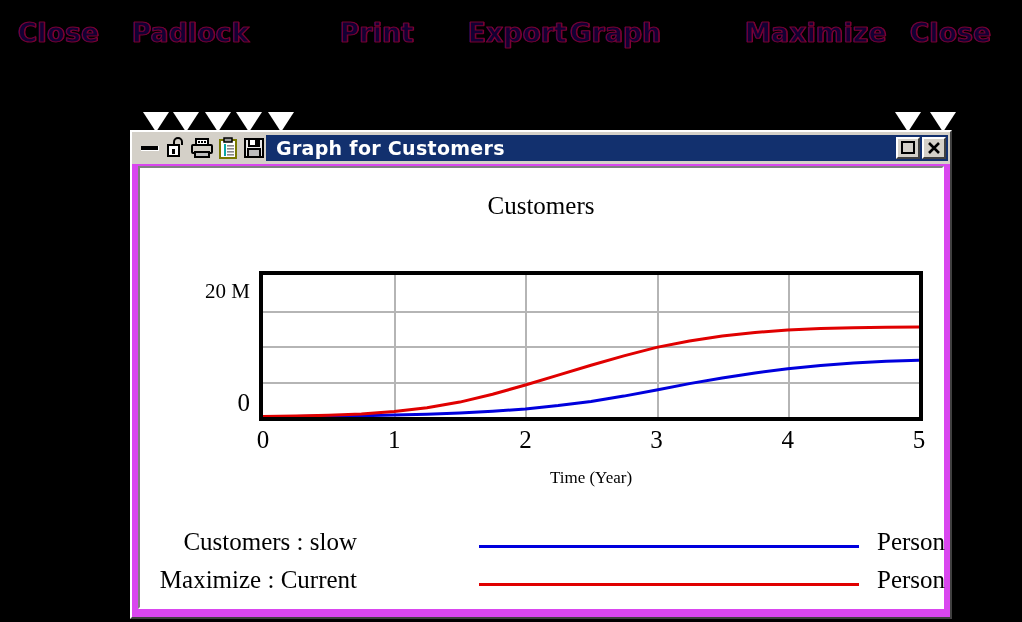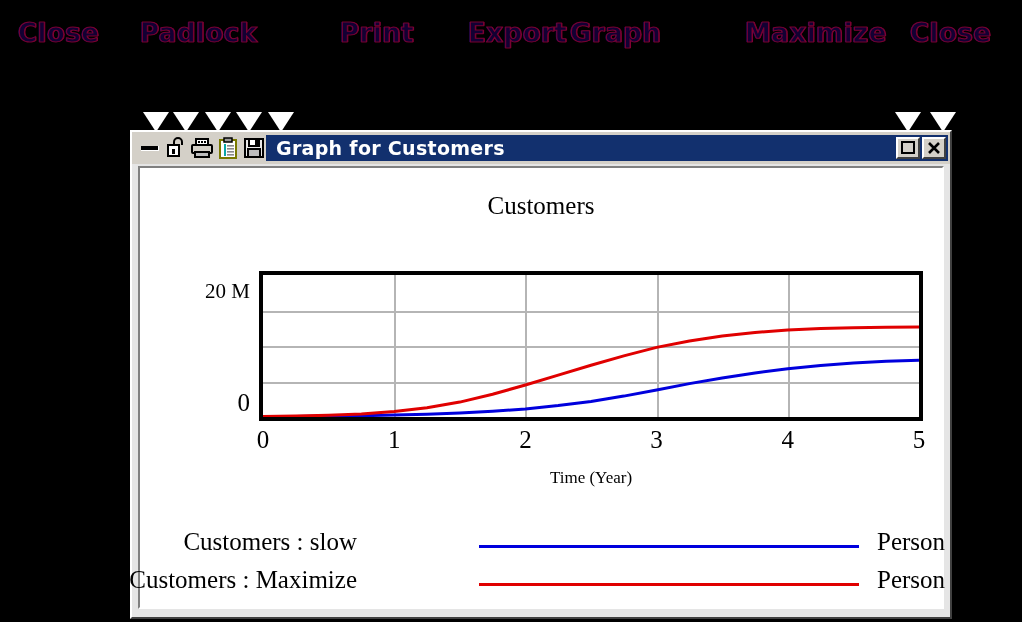--- a/index.html
+++ b/index.html
@@ -29,21 +29,21 @@
     position:absolute;left:0;top:0;
     width:0;height:0;
     border-left:13px solid transparent;
     border-right:13px solid transparent;
     border-top:20px solid #ffffff;
   }
 
   
   #window{
     position:absolute;left:130px;top:130px;width:822px;height:489px;
-    background:#e5e5e5;
+    background:#d946ef;
     border-left:2px solid #ffffff;
     border-top:2px solid #ffffff;
     border-right:2px solid #404040;
     border-bottom:2px solid #404040;
     box-sizing:border-box;
   }
   #titlebar{
     position:relative;height:32px;display:flex;align-items:center;
     background:#d4d0c8;
   }
@@ -118,21 +118,21 @@
     font-size:25px;font-family:"Liberation Serif",serif;color:#000;
   }
 </style>
 </head>
 <body>
 
 <div id="root">
 
   <div id="anno-layer">
       <div class="anno" style="left: 18px; top: 20px;">Close</div>
-      <div class="anno" style="left: 140px; top: 20px;">Padlock</div>
+      <div class="anno" style="left: 132px; top: 20px;">Padlock</div>
       <div class="anno" style="left: 340px; top: 20px;">Print</div>
       <div class="anno" style="left: 440px; top: 20px; margin-left: 28px;">Export</div>
       <div class="anno" style="left: 570px; top: 20px;">Graph</div>
       <div class="anno" style="left: 745px; top: 20px;">Maximize</div>
       <div class="anno" style="left: 910px; top: 20px;">Close</div>
     </div>
 
   <div id="callout-layer">
       <div class="callout" style="left: 143px; top: 112px;">
         <div class="stem"></div>
@@ -257,21 +257,21 @@
           </div>
         <div id="xaxis-label">Time (Year)</div>
 
         <div id="legend">
             <div class="lrow">
               <div class="lname">Customers : slow</div>
               <div class="lline" style="background: rgb(0, 0, 221);"></div>
               <div class="lunit">Person</div>
             </div>
             <div class="lrow">
-              <div class="lname">Customers : Maximize</div>
+              <div class="lname">Maximize : Current</div>
               <div class="lline" style="background: rgb(224, 0, 0);"></div>
               <div class="lunit">Person</div>
             </div>
           </div>
       </div>
     </div>
   </div>
 </div>
 
 </body></html>

